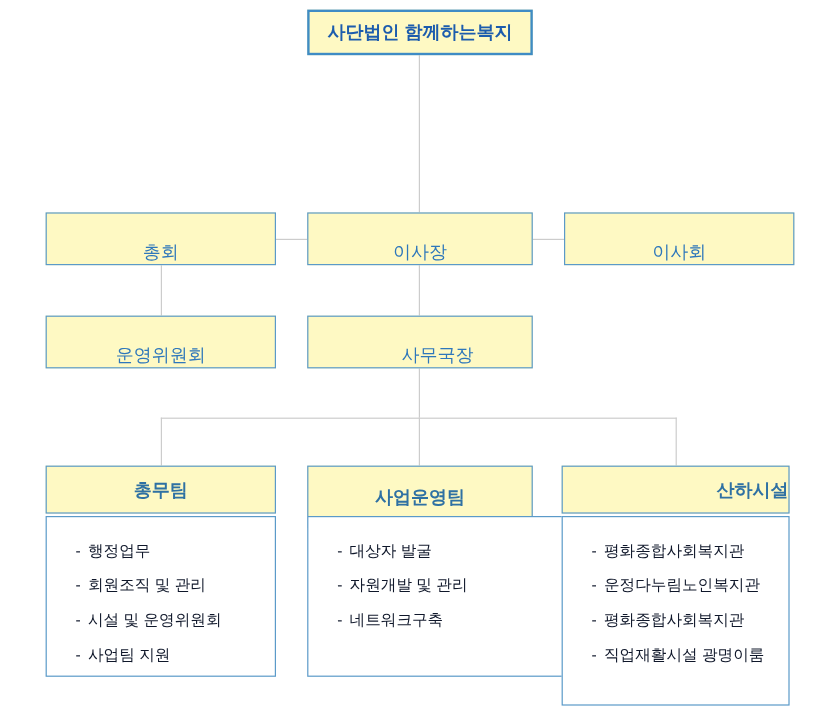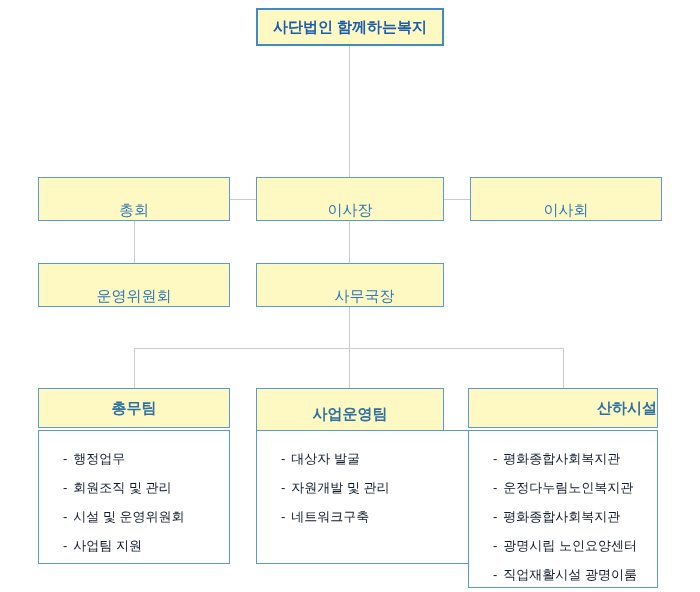--- a/index.html
+++ b/index.html
@@ -116,17 +116,16 @@
     <div class="item"><span class="bullet">-</span><span>네트워크구축</span></div>
   </div>
 
   <div class="box team-header" style="left:468px; top:388px; width:190px; height:40px;justify-content:flex-end;">
     <span>산하시설</span>
   </div>
   <div class="team-list" style="left:468px; top:430px; width:190px; height:158px;">
     <div class="item"><span class="bullet">-</span><span>평화종합사회복지관</span></div>
     <div class="item"><span class="bullet">-</span><span>운정다누림노인복지관</span></div>
     <div class="item"><span class="bullet">-</span><span>평화종합사회복지관</span></div>
-    <div class="item"><span class="bullet">-</span><span>광명시립 노인요양센터</span></div>
     <div class="item"><span class="bullet">-</span><span>직업재활시설 광명이룸</span></div>
   </div>
 
 </div>
 
 </body></html>

